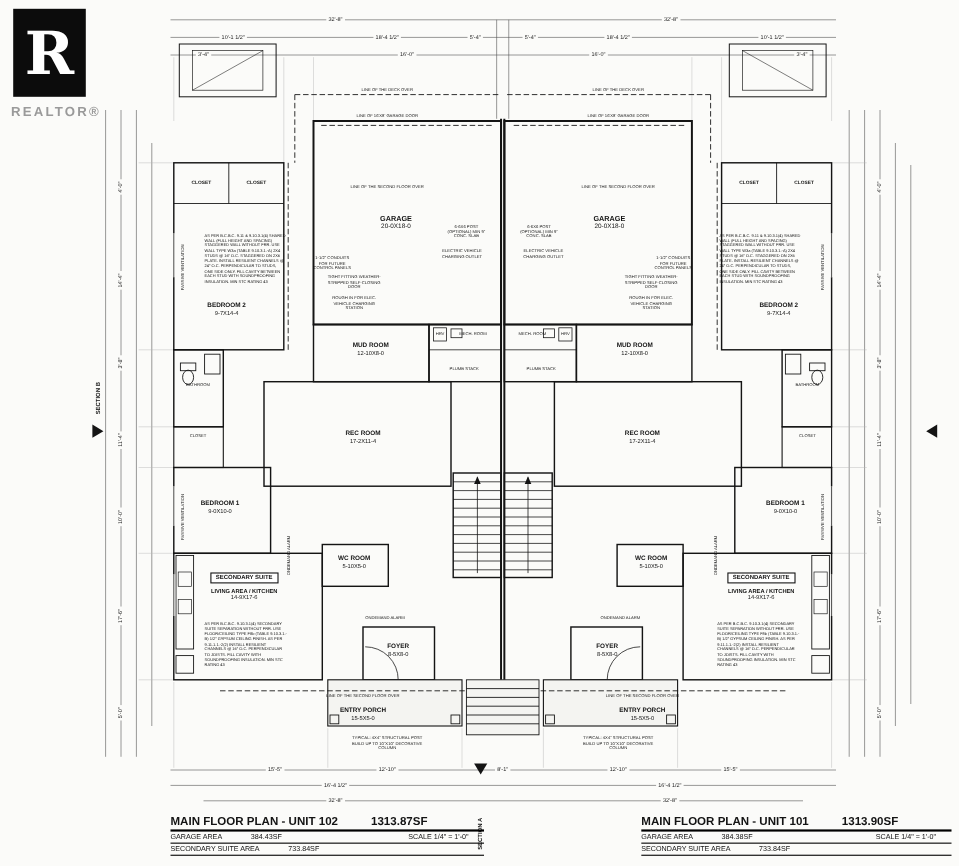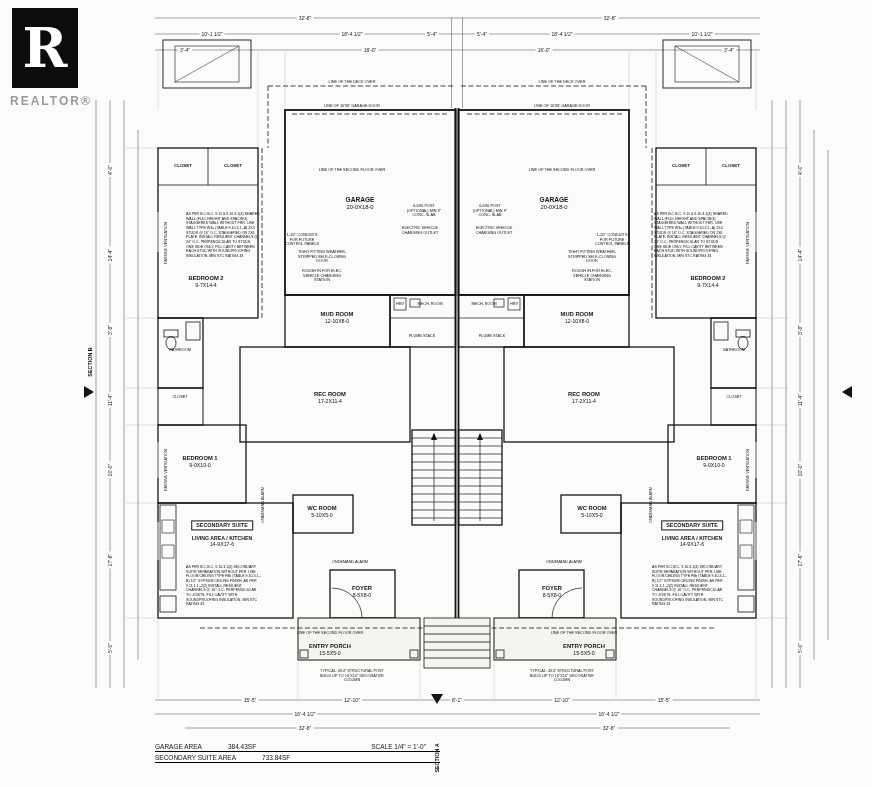--- a/index.html
+++ b/index.html
@@ -356,25 +356,44 @@
   <span class="dimv" style="left:800px;top:330px">3'-8"</span>
   <span class="dimv" style="left:800px;top:400px">11'-4"</span>
   <span class="dimv" style="left:800px;top:470px">10'-0"</span>
   <span class="dimv" style="left:800px;top:560px">17'-6"</span>
   <span class="dimv" style="left:800px;top:648px">5'-0"</span>
 
   <div class="sec" style="left:90px;top:362px">SECTION B</div>
   <div class="sec" style="left:437px;top:758px">SECTION A</div>
 
   <div class="titleblock" style="left:155px;top:741px;width:285px">
+    <div class="t-row1">
+      <span class="t-title">MAIN FLOOR PLAN - UNIT 102</span>
+      <span class="t-area">1313.87SF</span>
+    </div>
     <div class="t-row">
       <span>GARAGE AREA</span>
       <span class="v">384.43SF</span>
       <span class="sc">SCALE 1/4" = 1'-0"</span>
     </div>
     <div class="t-row">
       <span>SECONDARY SUITE AREA</span>
       <span class="v">733.84SF</span>
     </div>
   </div>
 
+  <div class="titleblock" style="left:583px;top:741px;width:282px">
+    <div class="t-row1">
+      <span class="t-title">MAIN FLOOR PLAN - UNIT 101</span>
+      <span class="t-area">1313.90SF</span>
+    </div>
+    <div class="t-row">
+      <span>GARAGE AREA</span>
+      <span class="v">384.38SF</span>
+      <span class="sc">SCALE 1/4" = 1'-0"</span>
+    </div>
+    <div class="t-row">
+      <span>SECONDARY SUITE AREA</span>
+      <span class="v">733.84SF</span>
+    </div>
+  </div>
 
 </div>
 
 </body></html>

